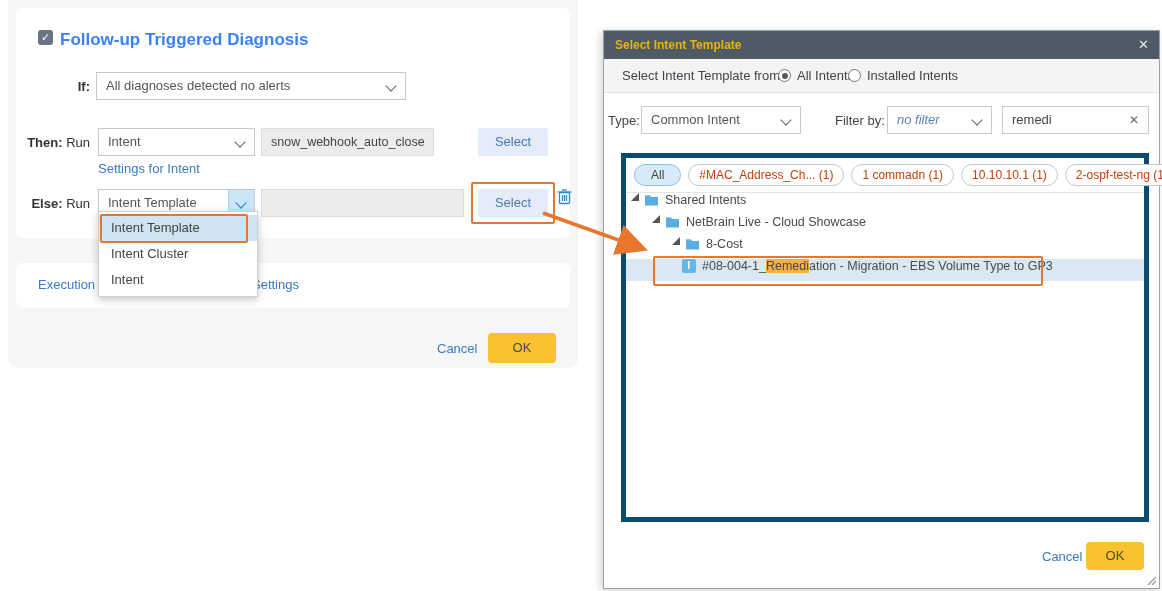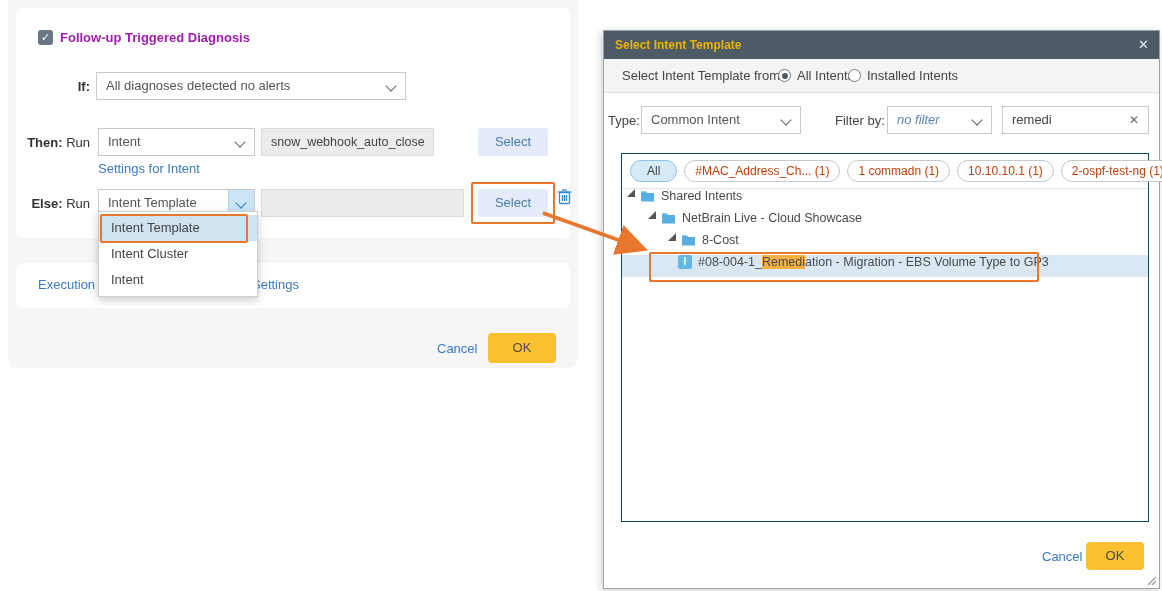--- a/index.html
+++ b/index.html
@@ -6,21 +6,21 @@
   .screen{position:relative;width:1162px;height:591px;background:#fff;
     font-family:"Liberation Sans",sans-serif;overflow:hidden;color:#444;}
   .abs{position:absolute;}
   
   .dlg-left{left:8px;top:0;width:570px;height:368px;background:#f6f6f6;border-radius:0 0 10px 10px;}
   .card{position:absolute;background:#fff;border-radius:6px;}
   .card1{left:8px;top:8px;width:554px;height:230px;}
   .card2{left:8px;top:263px;width:554px;height:45px;}
   .cb{left:22px;top:22px;width:15px;height:15px;background:#6a7684;border-radius:3px;
       color:#fff;font-size:11px;line-height:15px;text-align:center;}
-  .cb-label{left:44px;top:22px;font-size:13px;font-weight:bold;color:#a21caf;white-space:nowrap;}
+  .cb-label{left:44px;top:22px;font-size:17px;font-weight:bold;color:#3b82f6;white-space:nowrap;}
   .row-label{font-size:13px;color:#333;white-space:nowrap;text-align:right;width:64px;left:10px;}
   .row-label b{font-weight:bold;}
   .sel{background:#fff;border:1px solid #c9c9c9;font-size:13px;color:#555;
        line-height:26px;padding-left:9px;box-sizing:border-box;white-space:nowrap;overflow:hidden;}
   .chev{position:absolute;right:10px;top:9px;width:7px;height:7px;
         border-right:1.6px solid #666;border-bottom:1.6px solid #666;transform:rotate(45deg);}
   .chev-zone{position:absolute;right:0;top:0;width:25px;height:26px;background:#cbe5f6;border-left:1px solid #a8d2ee;}
   .chev-zone .chev{right:9px;top:9px;border-color:#2d7fc1;}
   .field{background:#ececec;border:1px solid #dcdcdc;font-size:12.5px;color:#444;
          line-height:26px;padding-left:9px;box-sizing:border-box;white-space:nowrap;overflow:hidden;}
@@ -43,21 +43,21 @@
   .radio-row{left:0;top:28px;width:100%;height:34px;background:#f4f4f4;border-bottom:1px solid #e2e2e2;box-sizing:border-box;}
   .radio-row .lbl{position:absolute;left:18px;top:9px;font-size:13px;color:#444;white-space:nowrap;}
   .radio{position:absolute;width:13px;height:13px;border:1px solid #777;border-radius:50%;background:#fff;box-sizing:border-box;}
   .radio.on::after{content:"";position:absolute;left:2.5px;top:2.5px;width:6px;height:6px;border-radius:50%;background:#4e5a66;}
   .rlabel{position:absolute;top:9px;font-size:13px;color:#444;white-space:nowrap;}
   .mini-label{font-size:13px;color:#444;white-space:nowrap;}
   .search{background:#fff;border:1px solid #c9c9c9;font-size:13px;color:#444;
           line-height:26px;padding-left:9px;box-sizing:border-box;}
   .clear-x{position:absolute;right:9px;top:0;line-height:26px;color:#666;font-size:12px;cursor:pointer;}
   .italic-blue{font-style:italic;color:#5b84b0;}
-  .tree-box{left:17px;top:122px;width:528px;height:369px;border:1px solid #0c4a6e;box-sizing:border-box;background:#fff;}
+  .tree-box{left:17px;top:122px;width:528px;height:369px;border:5px solid #0c4a6e;box-sizing:border-box;background:#fff;}
   .pills{position:absolute;left:0;top:0;width:100%;height:35px;border-bottom:1px solid #e4e4e4;
          box-sizing:border-box;display:flex;align-items:center;padding:0 8px;gap:7px;}
   .pill{border:1px solid #c3c9cf;border-radius:11px;background:#fff;font-size:12px;color:#c2410c;
         line-height:20px;padding:0 10px;white-space:nowrap;cursor:pointer;}
   .pill.all{background:#d6eaf8;border-color:#90c3e8;color:#444;padding:0 16px;}
   .trow{position:absolute;left:0;width:100%;height:22px;display:flex;font-size:12.5px;color:#4a4a4a;box-sizing:border-box;}
   .trow.selected{background:#d9e8f3;}
   .tri{width:8px;height:8px;background:#555;clip-path:polygon(100% 0,100% 100%,0 100%);margin-right:5px;flex:none;}
   .folder{flex:none;margin-right:6px;}
   .iicon{flex:none;width:14px;height:14px;background:#62b9e9;border-radius:2px;color:#fff;

